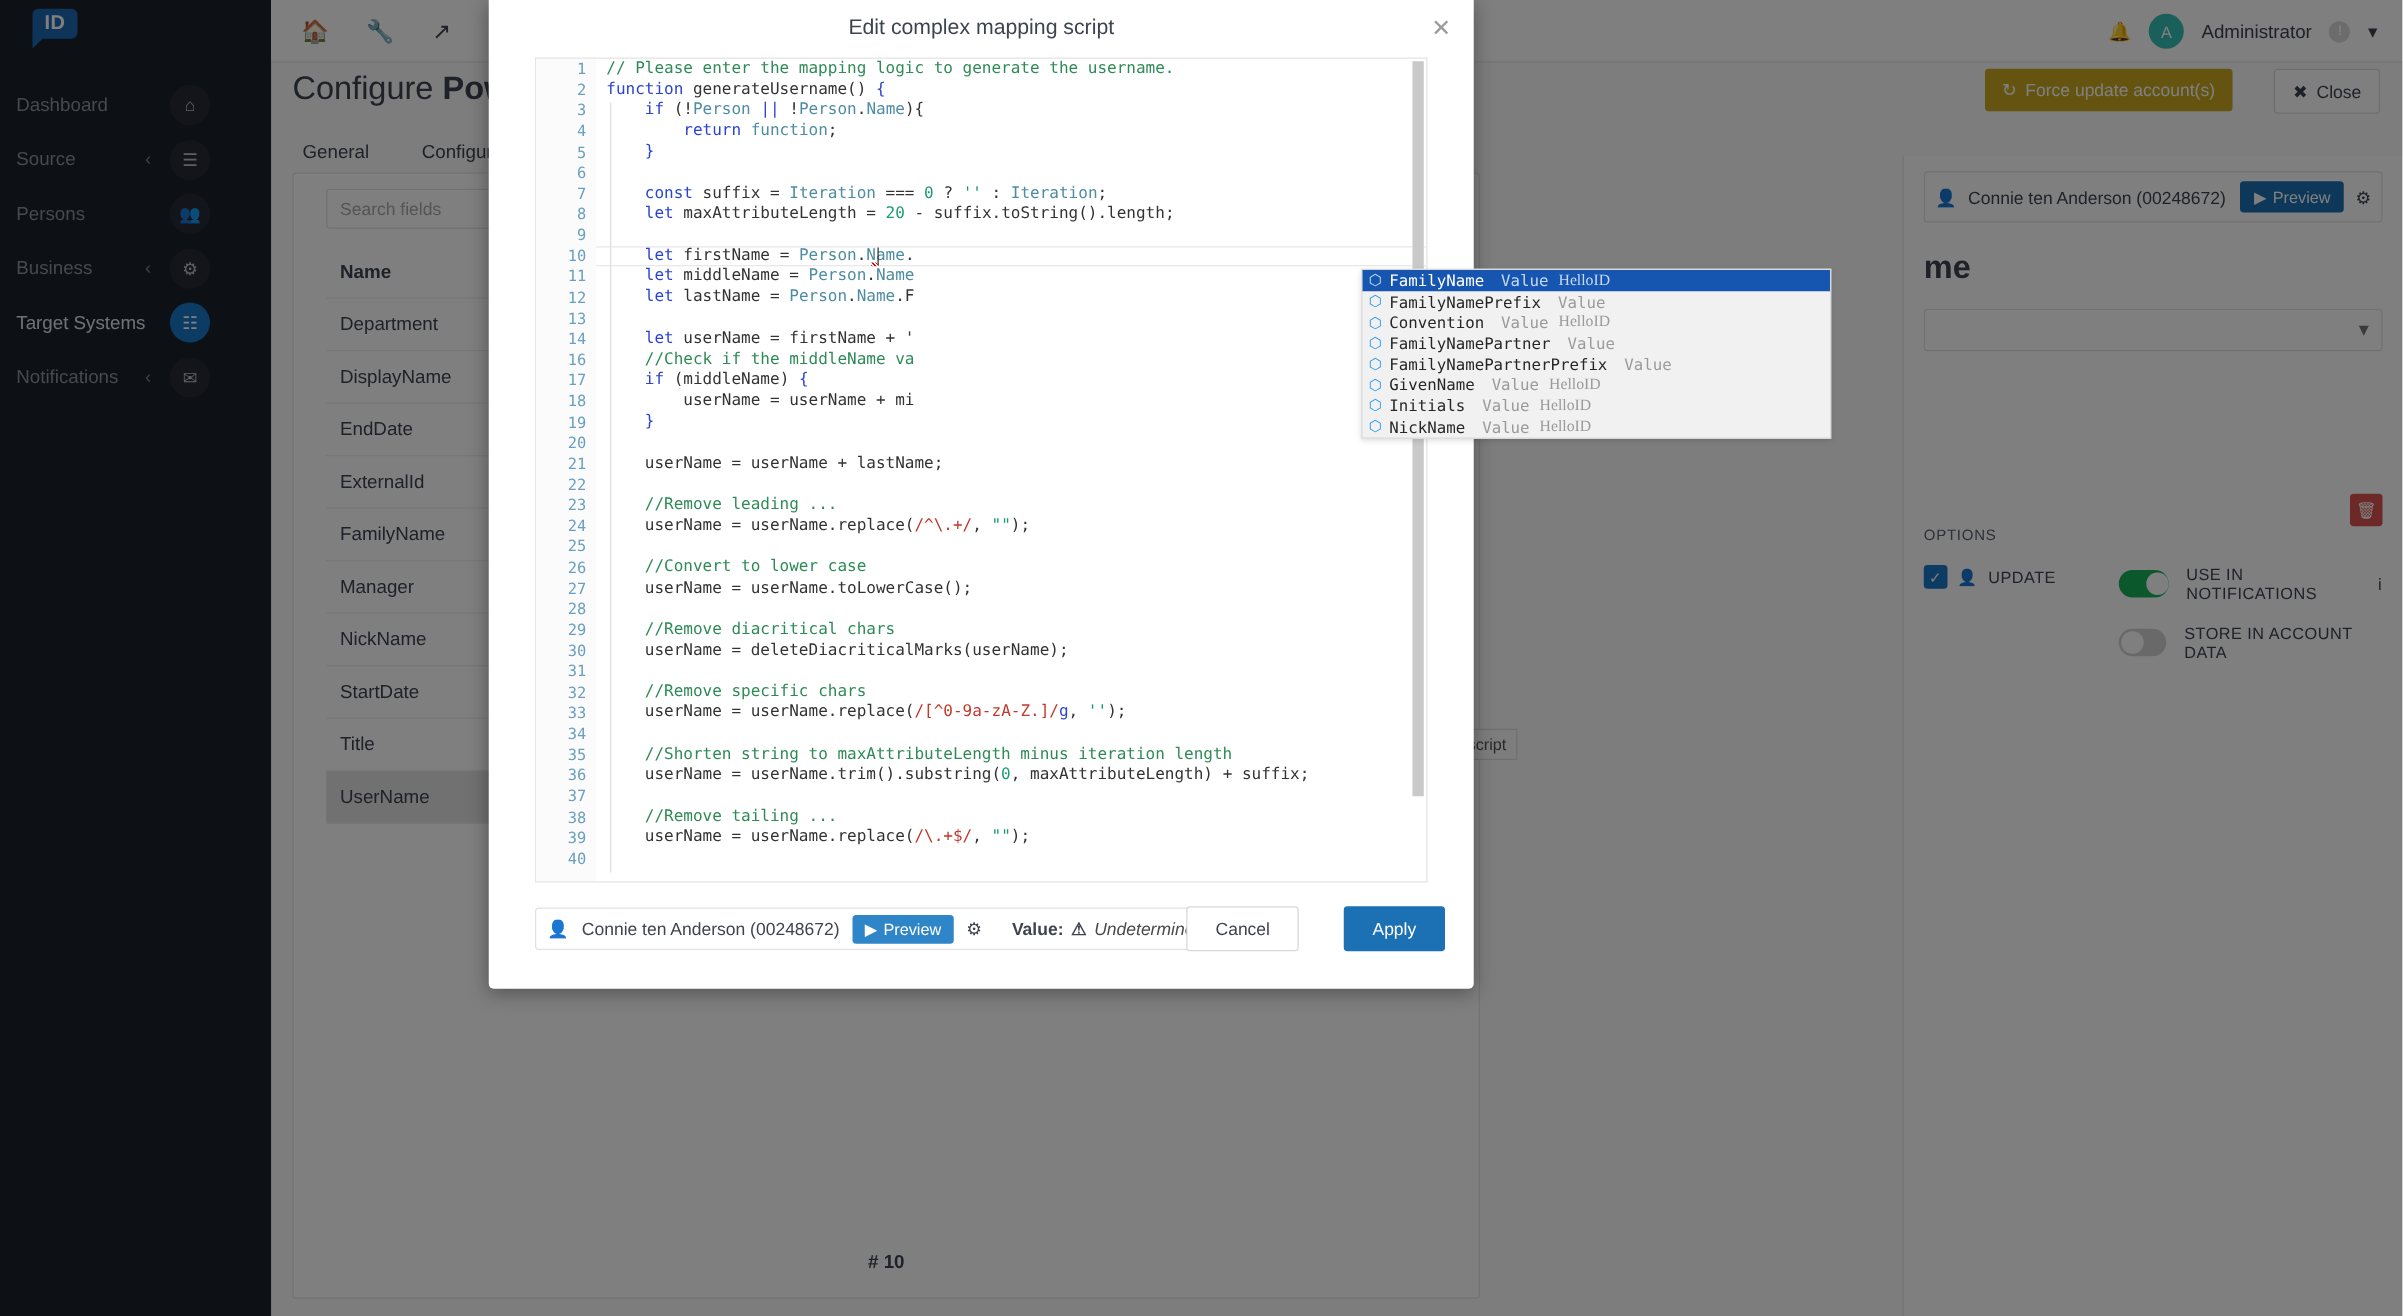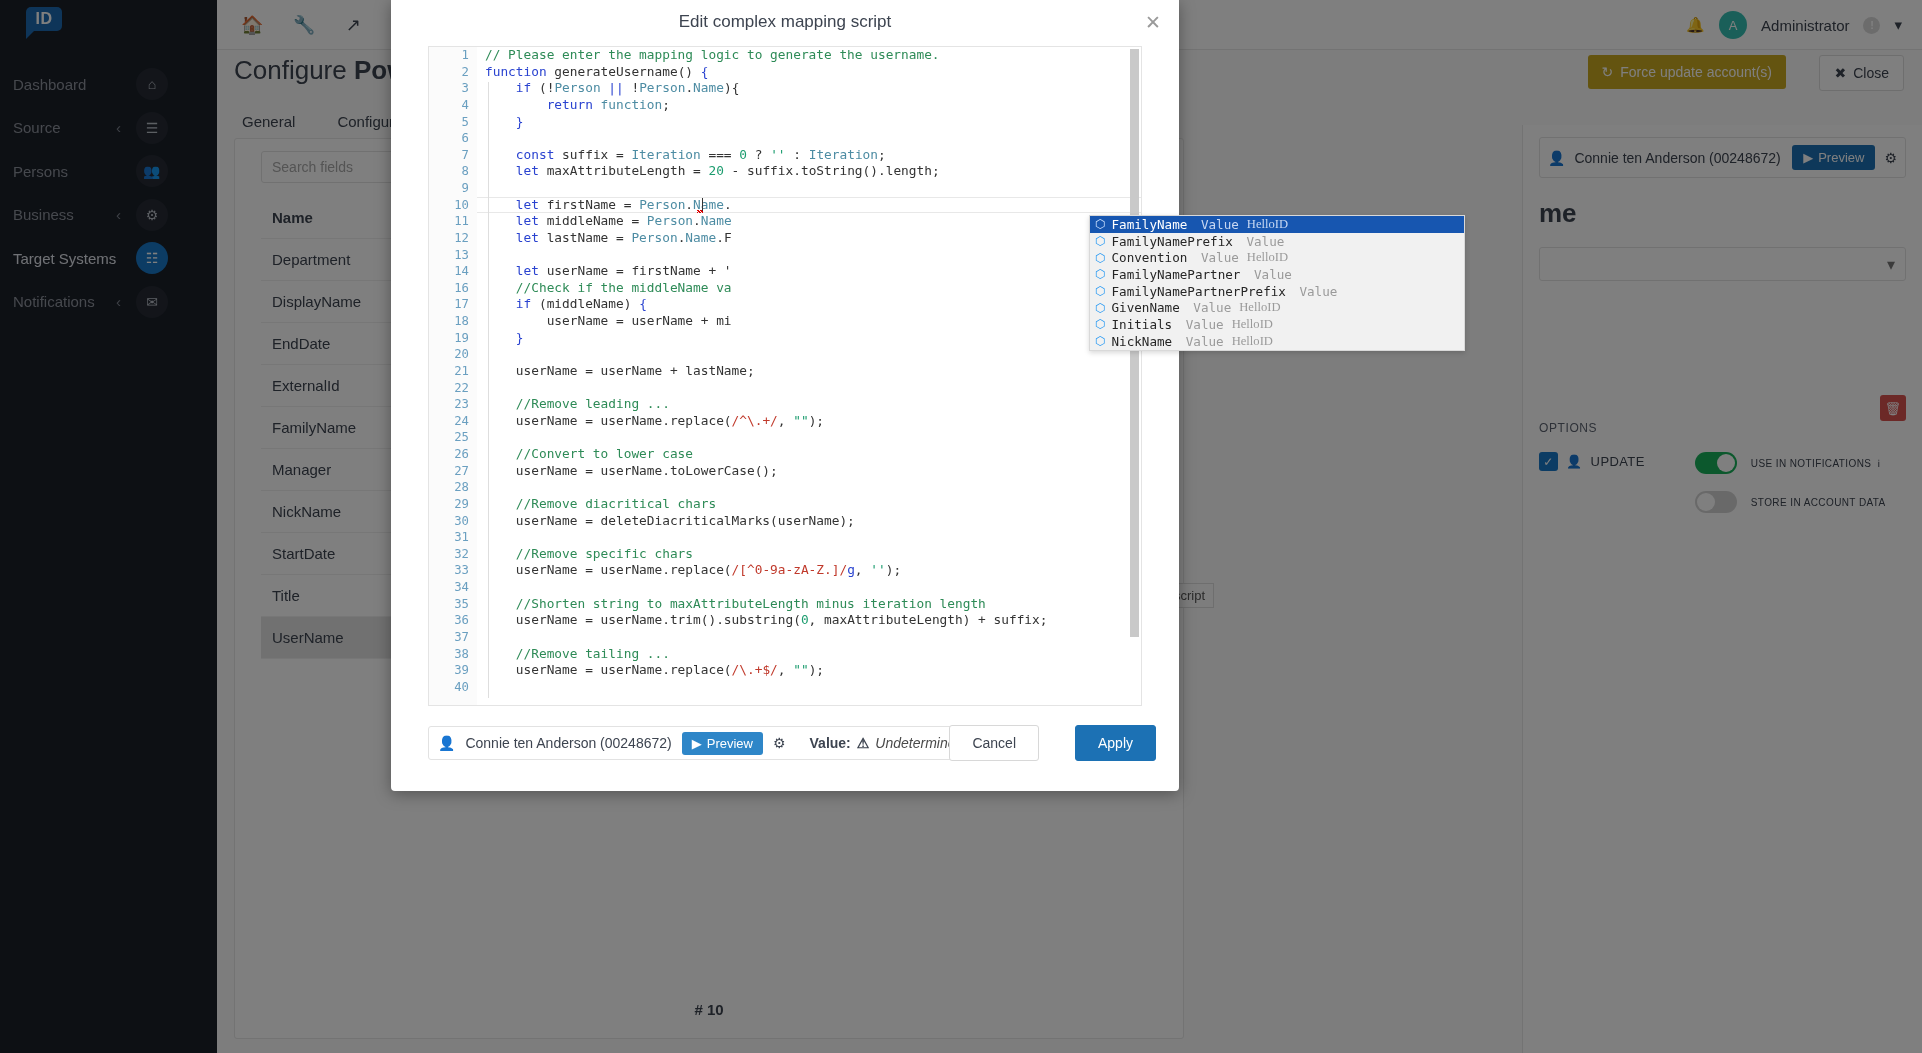--- a/index.html
+++ b/index.html
@@ -122,21 +122,21 @@
   .toggle-row { display:flex; align-items:center; gap: 14px; margin-top: 17px; }
   .toggle {
     width: 42px; height: 22px; border-radius: 11px; background:#d3d3d3; position:relative;
   }
   .toggle.on { background:#19b15a; }
   .toggle .knob {
     position:absolute; top:2px; left:2px; width:18px; height:18px; border-radius:50%;
     background:#fff;
   }
   .toggle.on .knob { left: 22px; }
-  .toggle-label { font-size:10px; color:#3d4450; letter-spacing:.4px; display:flex; gap:6px; align-items:center;}
+  .toggle-label { font-size:13px; color:#3d4450; letter-spacing:.4px; display:flex; gap:6px; align-items:center;}
   .update-chip { display:flex; align-items:center; gap:8px; font-size:13px; color:#3d4450; letter-spacing:.4px;}
   .checkbox-blue {
     width:19px;height:19px;border-radius:3px;background:#1878c8;color:#fff;
     display:flex;align-items:center;justify-content:center;font-size:12px;
   }
   .del-btn {
     width:26px;height:26px;background:#d9534f;border-radius:3px;color:#fff;
     display:flex;align-items:center;justify-content:center;font-size:13px;
   }
   .script-tag {

